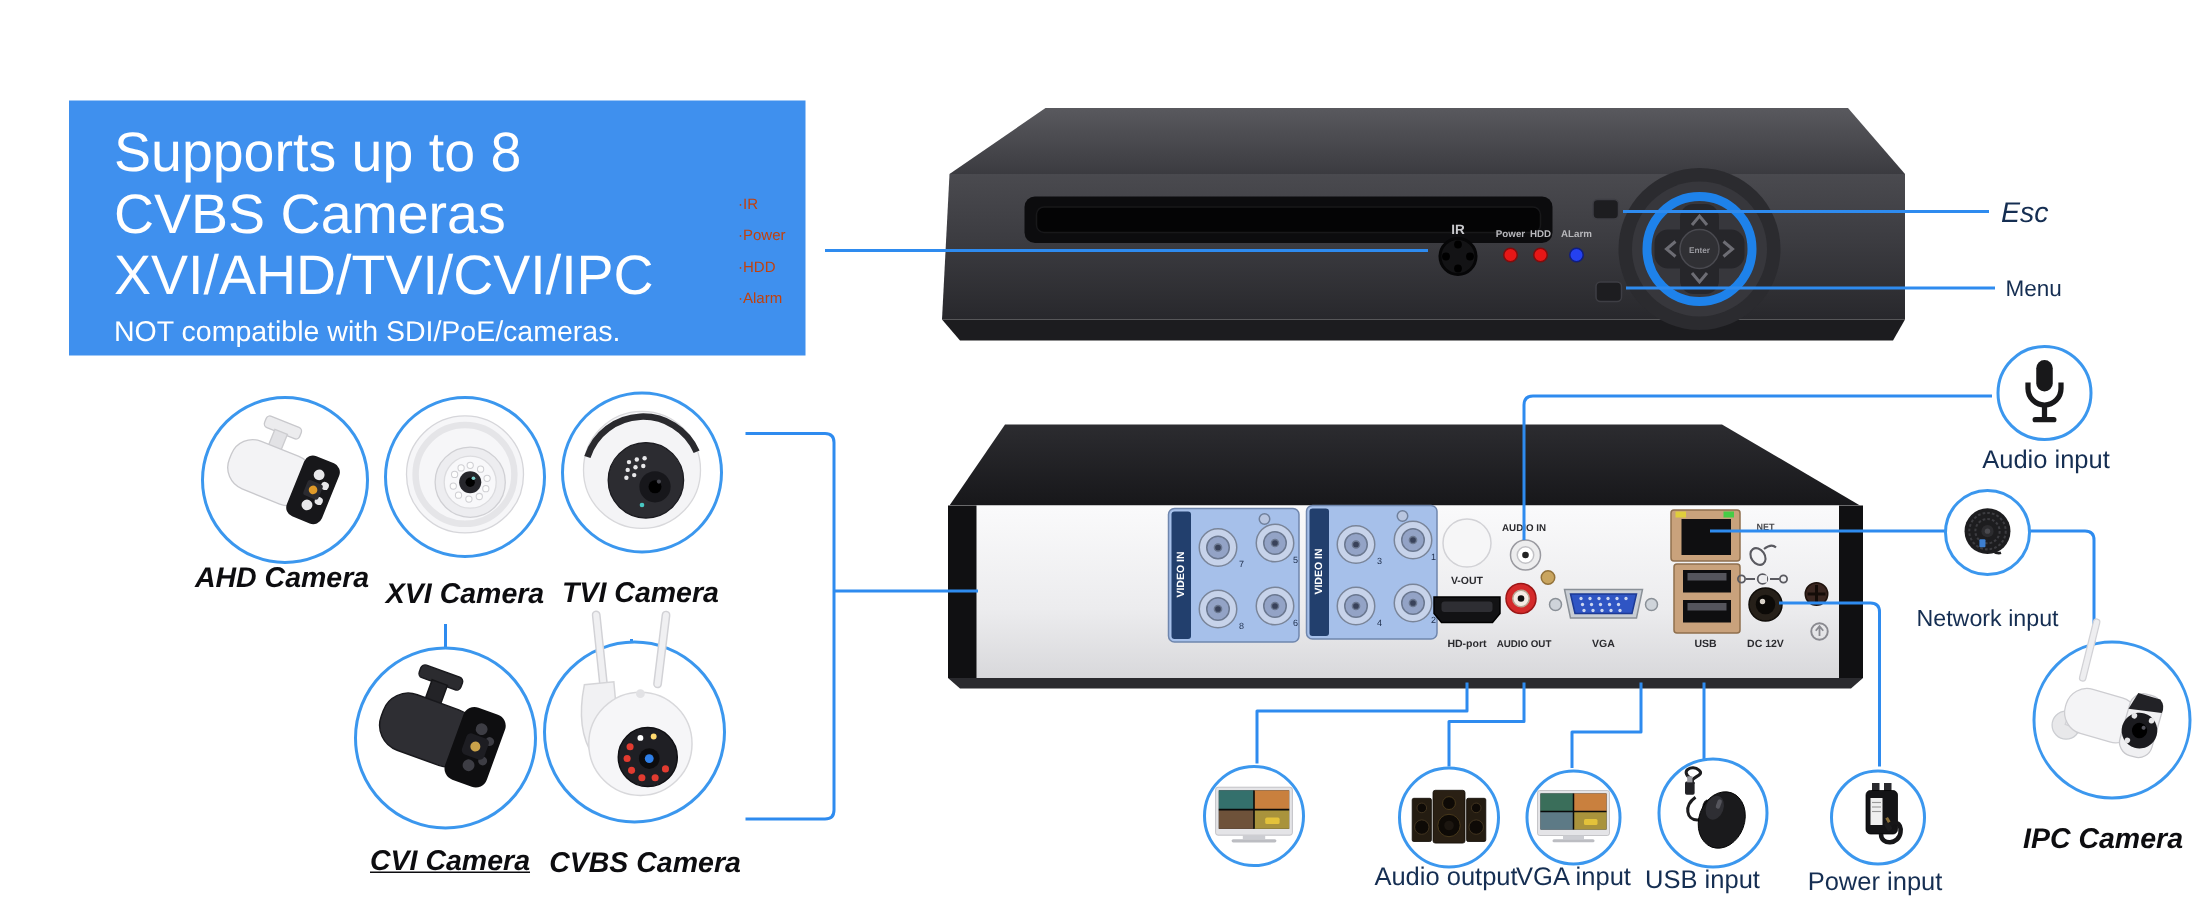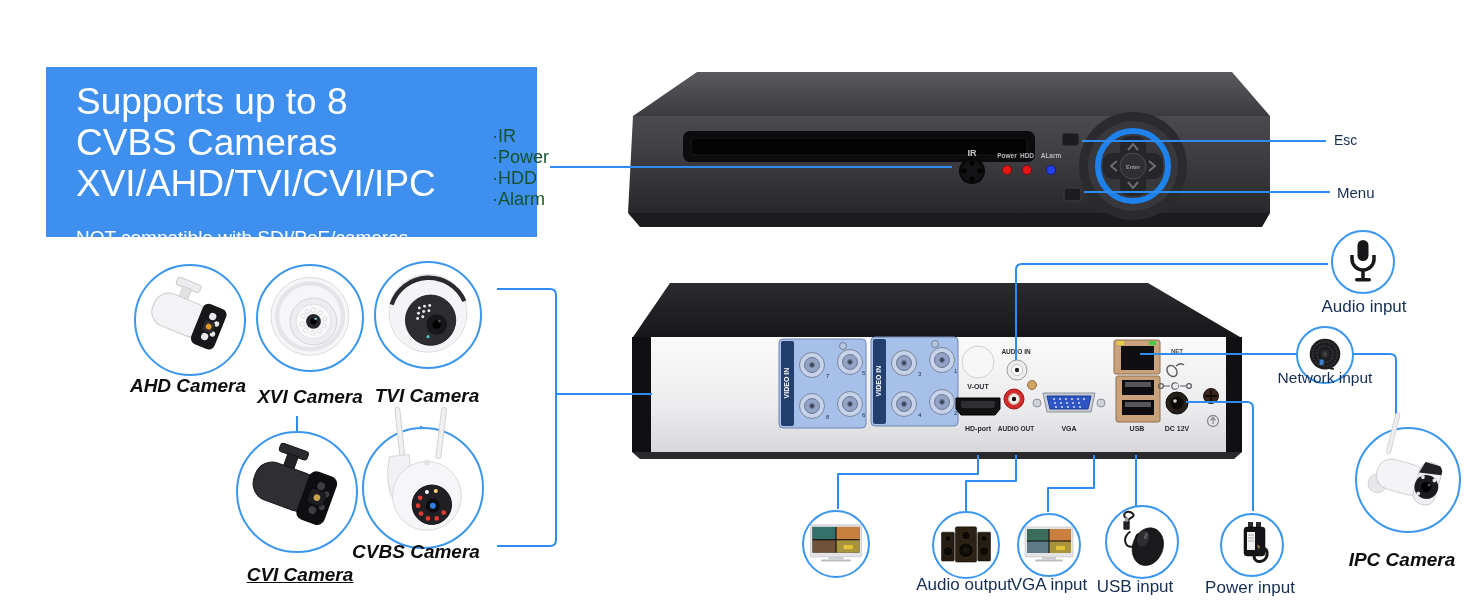--- a/index.html
+++ b/index.html
@@ -3,27 +3,27 @@
 <meta charset="utf-8">
 <style>
   html,body{margin:0;padding:0;background:#fff;}
   .stage{position:relative;width:1464px;height:600px;background:#fff;overflow:hidden;
          font-family:"Liberation Sans",sans-serif;}
   .abs{position:absolute;}
   
   .info-box{left:46px;top:67px;width:491px;height:170px;background:#3f90ee;color:#fff;
             box-sizing:border-box;padding:14px 0 0 30px;}
   .info-box .headline{font-size:37px;line-height:41px;font-weight:400;letter-spacing:0px;}
-  .info-box .subnote{font-size:19px;margin-top:23px;font-weight:400;}
+  .info-box .subnote{font-size:19px;margin-top:7px;font-weight:400;}
   
   .lbl{color:#152e52;font-size:17px;white-space:nowrap;}
   .lbl-c{transform:translateX(-50%);}
   .cam-lbl{color:#0d0d10;font-size:19px;font-weight:700;font-style:italic;white-space:nowrap;
            transform:translateX(-50%);}
-  .ind-labels{left:492px;top:126px;color:#14532d;font-size:18px;line-height:21px;}
+  .ind-labels{left:492px;top:126px;color:#c2410c;font-size:10px;line-height:21px;}
   
   .circ{border:2px solid #3b97ee;border-radius:50%;background:#fff;box-sizing:border-box;}
   .circ svg{position:absolute;left:0;top:0;overflow:visible;}
   svg text{font-family:"Liberation Sans",sans-serif;}
 </style>
 </head>
 <body>
 
 <div class="stage">
 
@@ -261,21 +261,21 @@
     <path d="M1136,455 V506"></path>
     <path d="M1186,402 H1247 Q1253,402 1253,408 V511"></path>
   </svg>
 
   <div class="abs ind-labels">
     <div>·IR</div>
     <div>·Power</div>
     <div>·HDD</div>
     <div>·Alarm</div>
   </div>
-  <div class="abs lbl" style="left:1334px;top:132px;font-size:14px;">Esc</div>
+  <div class="abs lbl" style="left:1334px;top:132px;font-size:19px;font-style:italic;">Esc</div>
   <div class="abs lbl" style="left:1337px;top:184px;font-size:15px;">Menu</div>
 
   <div class="abs circ" style="left:134px;top:264px;width:112px;height:112px;">
     <svg width="108" height="108" viewBox="0 0 120 120">
       <g transform="rotate(22 60 60)">
         <rect x="30" y="20" width="28" height="9" rx="3" fill="#ececee" stroke="#c8c8cc"></rect>
         <rect x="39" y="28" width="10" height="14" fill="#e2e2e5" stroke="#cccccf"></rect>
         <rect x="16" y="40" width="64" height="38" rx="17" fill="#f3f3f5" stroke="#c9c9cd"></rect>
         <rect x="68" y="35" width="28" height="48" rx="7" fill="#17171a"></rect>
         <circle cx="82" cy="47" r="4" fill="#e8e8ea"></circle>
@@ -371,21 +371,21 @@
         <circle cx="73" cy="63" r="2" fill="#ffda70"></circle>
       <circle cx="70" cy="78" r="7" fill="#0c0c0e"></circle>
       <circle cx="70" cy="78" r="3" fill="#2e7fe8"></circle>
     </svg>
   </div>
 
   <div class="abs cam-lbl" style="left:188px;top:375px;">AHD Camera</div>
   <div class="abs cam-lbl" style="left:310px;top:386px;">XVI Camera</div>
   <div class="abs cam-lbl" style="left:427px;top:385px;">TVI Camera</div>
   <div class="abs cam-lbl" style="left:300px;top:564px;text-decoration:underline;">CVI Camera</div>
-  <div class="abs cam-lbl" style="left:416px;top:541px;">CVBS Camera</div>
+  <div class="abs cam-lbl" style="left:416px;top:565px;padding-left:28px;">CVBS Camera</div>
 
   <div class="abs circ" style="left:1331px;top:230px;width:64px;height:64px;">
     <svg width="60" height="60" viewBox="0 0 120 120">
       <rect x="49" y="16" width="22" height="42" rx="11" fill="#18181a"></rect>
       <path d="M38,46 v8 a22,22 0 0 0 44,0 v-8" stroke="#18181a" stroke-width="7" fill="none"></path>
       <line x1="60" y1="78" x2="60" y2="92" stroke="#18181a" stroke-width="7"></line>
       <rect x="44" y="92" width="32" height="7" rx="3.5" fill="#18181a"></rect>
     </svg>
   </div>
   <div class="abs lbl lbl-c" style="left:1364px;top:297px;">Audio input</div>
@@ -394,21 +394,21 @@
     <svg width="54" height="54" viewBox="0 0 120 120">
       <circle cx="60" cy="58" r="34" fill="#1d1d1f"></circle>
       <circle cx="60" cy="58" r="27" fill="none" stroke="#3c3c40" stroke-width="3" stroke-dasharray="4 3"></circle>
       <circle cx="60" cy="58" r="18" fill="none" stroke="#3c3c40" stroke-width="3" stroke-dasharray="4 3"></circle>
       <circle cx="60" cy="58" r="9" fill="#2c2c2f"></circle>
       <circle cx="60" cy="58" r="4" fill="#4a4a4f"></circle>
       <rect x="48" y="70" width="9" height="12" rx="1.5" fill="#3d7fd0"></rect>
       <path d="M66,86 q8,6 14,4" stroke="#1d1d1f" stroke-width="4" fill="none"></path>
     </svg>
   </div>
-  <div class="abs lbl lbl-c" style="left:1325px;top:369px;font-size:15.5px;">Network input</div>
+  <div class="abs lbl lbl-c" style="left:1325px;top:404px;font-size:15.5px;">Network input</div>
 
   <div class="abs circ" style="left:1355px;top:427px;width:106px;height:106px;">
     <svg width="102" height="102" viewBox="0 0 120 120">
       <rect x="40" y="-20" width="5" height="50" rx="2.5" fill="#eeeef0" stroke="#d2d2d6" transform="rotate(14 42 5)"></rect>
       <circle cx="24" cy="64" r="11" fill="#e8e8ea" stroke="#ccced2"></circle>
       <rect x="26" y="48" width="12" height="18" fill="#ededef" stroke="#d2d2d6" transform="rotate(20 32 57)"></rect>
       <g transform="rotate(16 60 60)">
         <rect x="22" y="41" width="58" height="36" rx="17" fill="#f4f4f6" stroke="#cdcdd1"></rect>
         <rect x="70" y="33" width="26" height="50" rx="11" fill="#f0f0f2" stroke="#c8c8cc"></rect>
         <path d="M74,34 h18 a10,10 0 0 1 4,10 l-26,4 z" fill="#222226"></path>

